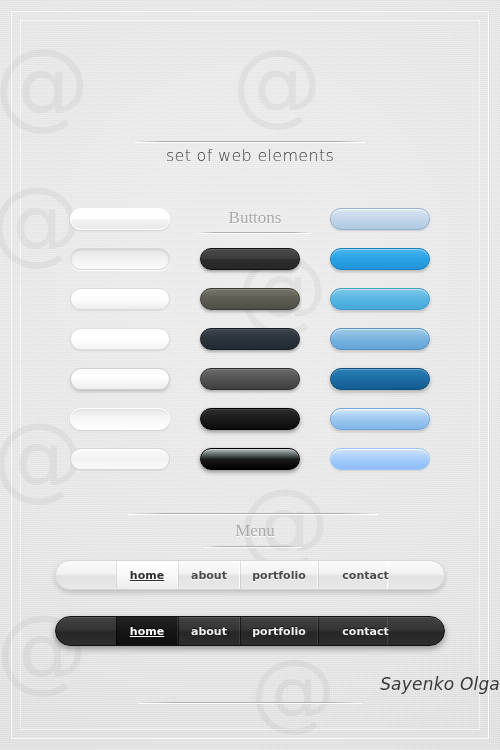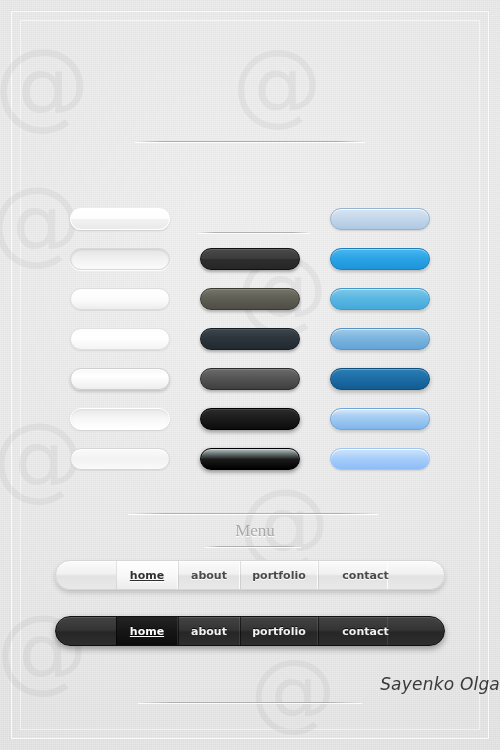--- a/index.html
+++ b/index.html
@@ -341,21 +341,23 @@
   <div class="wm wm-c">@</div>
   <div class="wm wm-d">@</div>
   <div class="wm wm-e">@</div>
   <div class="wm wm-f">@</div>
   <div class="wm wm-g">@</div>
   <div class="wm wm-h">@</div>
 
   <div class="content">
 
     <div class="rule rule-top"></div>
-
+    <div class="subtitle">set of web elements</div>
+
+    <div class="sec-label buttons-label">Buttons</div>
     <div class="sec-rule buttons-rule"></div>
 
     <div class="btn col-a lt1" style="top:208px"></div>
     <div class="btn col-a lt2" style="top:248px"></div>
     <div class="btn col-a lt3" style="top:288px"></div>
     <div class="btn col-a lt4" style="top:328px"></div>
     <div class="btn col-a lt5" style="top:368px"></div>
     <div class="btn col-a lt6" style="top:408px"></div>
     <div class="btn col-a lt7" style="top:448px"></div>
 

